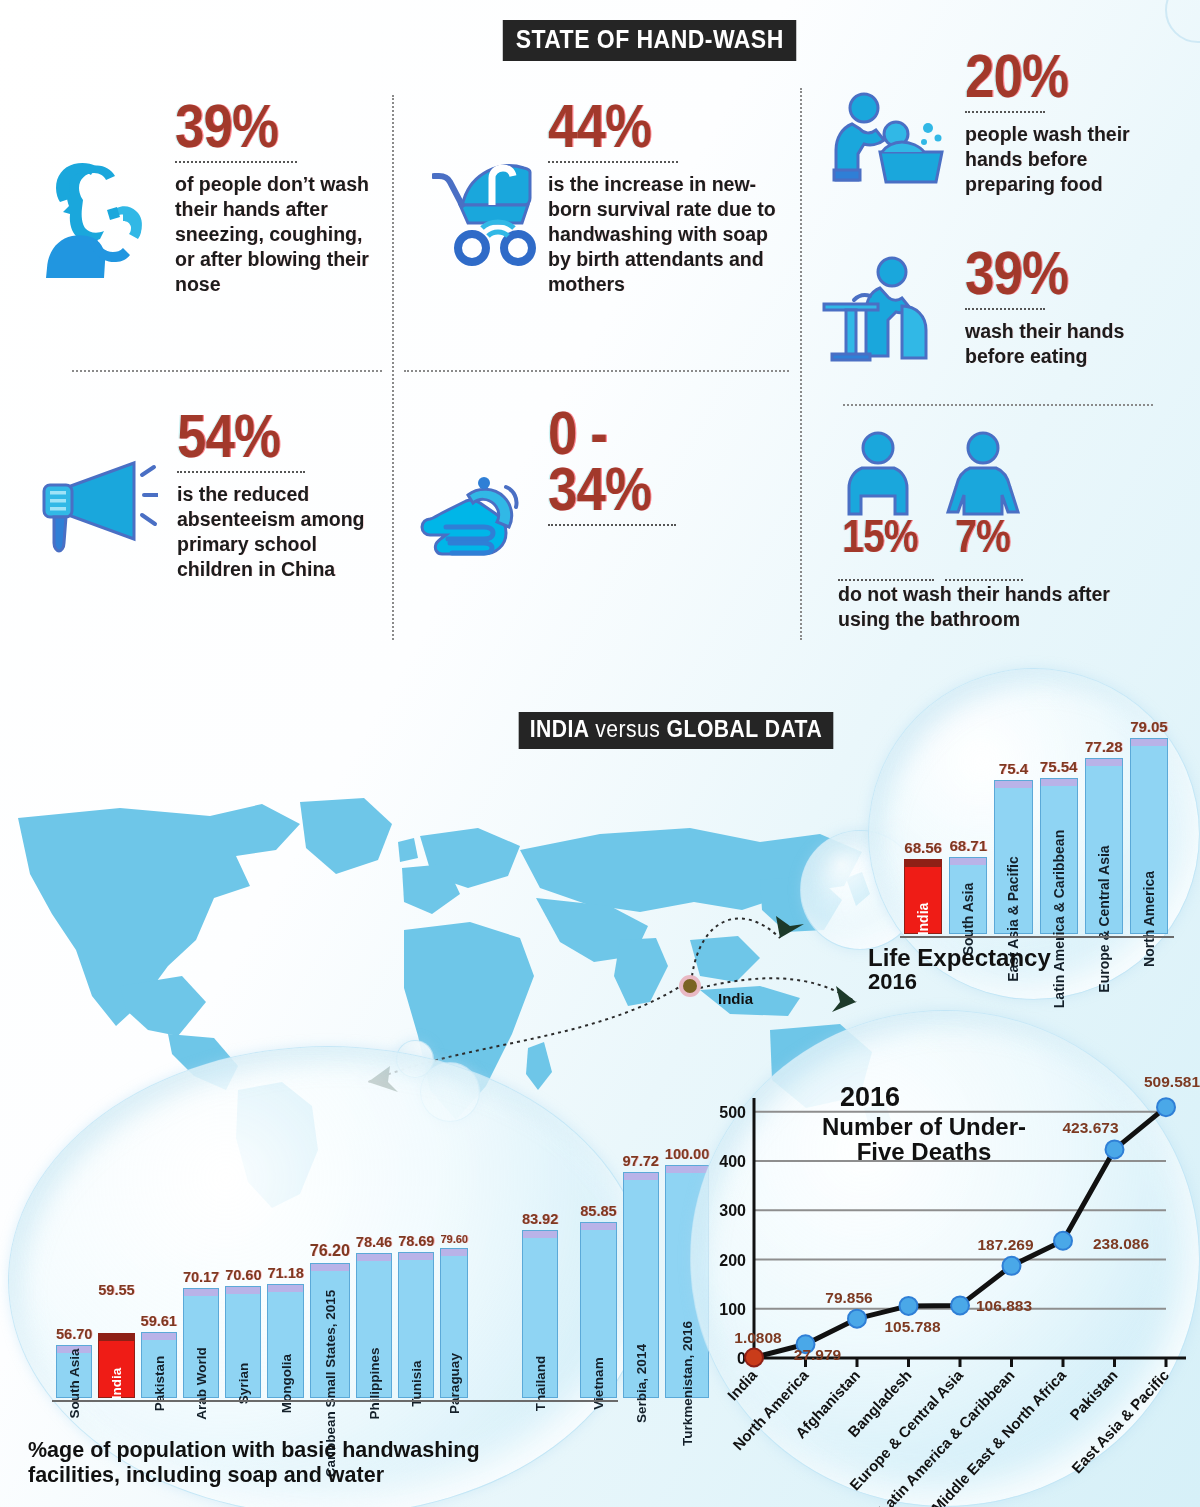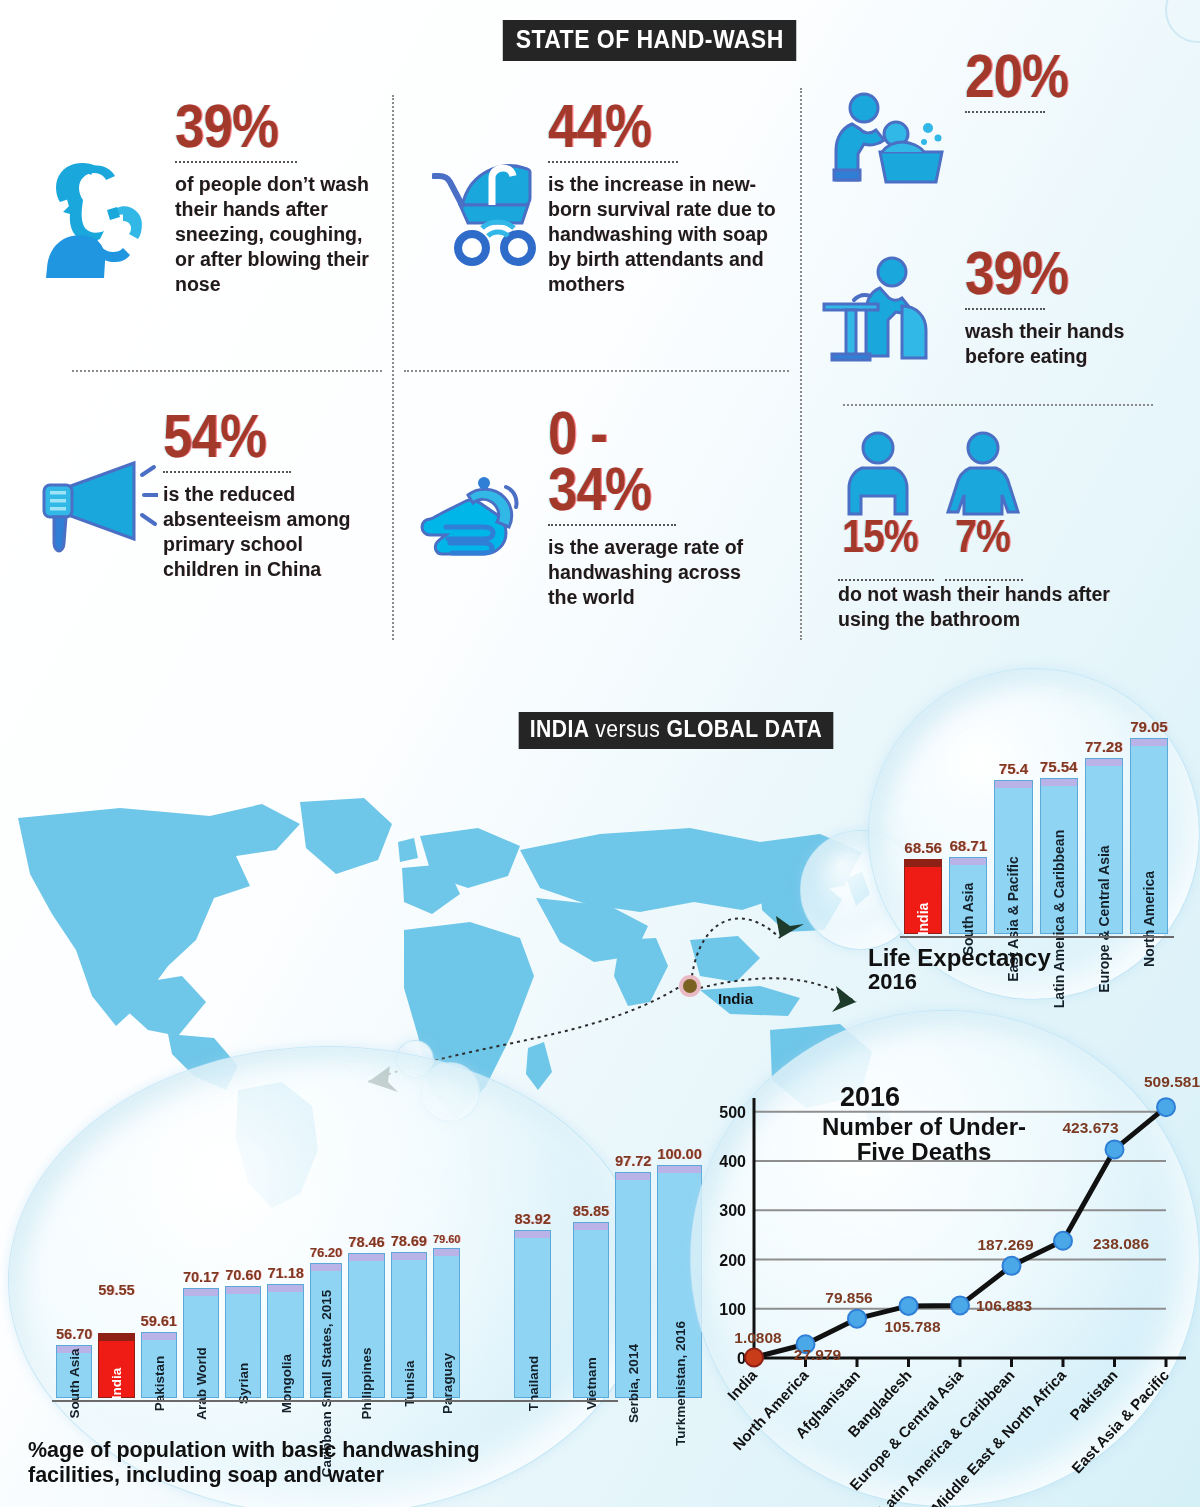--- a/index.html
+++ b/index.html
@@ -122,21 +122,21 @@
       <path d="M28 55h68l-6 18H36z" fill="#1aa7dc" stroke="#4a6fc4" stroke-width="3"></path>
       <path d="M30 55 18 32c-2-4-6-6-11-6H2" fill="none" stroke="#4a6fc4" stroke-width="6" stroke-linecap="round"></path>
       <path d="M60 55V28c0-6 5-10 11-10 5 0 9 3 10 8" fill="none" stroke="#fff" stroke-width="7"></path>
       <circle cx="40" cy="98" r="14" fill="none" stroke="#2f6bc8" stroke-width="8"></circle>
       <circle cx="86" cy="98" r="14" fill="none" stroke="#2f6bc8" stroke-width="8"></circle>
       <path d="M50 78c4-4 10-6 16-6s12 2 16 6" fill="none" stroke="#31b8e6" stroke-width="5"></path>
       <path d="M56 86c3-3 7-4 10-4s7 1 10 4" fill="none" stroke="#31b8e6" stroke-width="5"></path>
     </svg>
   </div>
 
-  <div class="stat" style="left:163px; top:408px; width:200px;">
+  <div class="stat" style="left:177px; top:408px; width:200px;">
     <div class="pct big">54%</div>
     <div class="dots" style="width:128px;"></div>
     <div class="desc" style="width:200px;">is the reduced absenteeism among primary school children in China</div>
   </div>
   <div class="icon" style="left:38px; top:455px;">
     <svg width="120" height="120" viewBox="0 0 120 120">
       <path d="M30 32 96 8v76L30 60z" fill="#1aa7dc" stroke="#4a6fc4" stroke-width="3"></path>
       <rect x="6" y="30" width="28" height="32" rx="6" fill="#31b8e6" stroke="#4a6fc4" stroke-width="3"></rect>
       <rect x="12" y="36" width="16" height="3.5" fill="#9fe3f7"></rect>
       <rect x="12" y="44" width="16" height="3.5" fill="#9fe3f7"></rect>
@@ -146,36 +146,36 @@
         <path d="M104 20l12-8"></path>
           <path d="M106 40h14"></path>
           <path d="M104 60l13 9"></path>
       </g>
     </svg>
   </div>
 
   <div class="stat" style="left:548px; top:405px; width:200px;">
     <div class="pct big">0 - 34%</div>
     <div class="dots" style="width:128px;"></div>
-    <div class="desc" style="width:200px;">is the average rate of handwashing across the world</div>
   </div>
   <div class="icon" style="left:420px; top:465px;">
     <svg width="120" height="110" viewBox="0 0 120 110">
       <path d="M10 54c-4 0-8 3-8 8s4 8 8 8h16c-4 3-8 5-10 9-2 5 1 10 6 10h42c12 0 22-9 22-21 0-8-4-15-10-19L60 38c-4-3-9-4-14-2L22 48c-4 2-8 5-12 6z" fill="#00b6e8" stroke="#4a6fc4" stroke-width="3"></path>
       <path d="M26 62h38c5 0 9 2 9 6s-4 6-9 6H28" fill="none" stroke="#2f7fd6" stroke-width="5" stroke-linecap="round"></path>
       <path d="M30 78h34c5 0 8 2 8 5s-3 5-8 5H32" fill="none" stroke="#2f7fd6" stroke-width="5" stroke-linecap="round"></path>
       <path d="M48 30c10-8 26-8 36 2 8 8 10 20 5 30l-12-5c3-6 2-13-3-18-6-6-15-6-21-1z" fill="#31b8e6" stroke="#4a6fc4" stroke-width="3"></path>
       <circle cx="64" cy="18" r="6" fill="#2f7fd6"></circle>
       <path d="M86 22c8 3 12 12 10 20" fill="none" stroke="#4a6fc4" stroke-width="4" stroke-linecap="round"></path>
     </svg>
   </div>
 
   <div class="stat" style="left:965px; top:48px; width:185px;">
     <div class="pct big">20%</div>
     <div class="dots" style="width:80px;"></div>
+    <div class="desc" style="width:185px;">people wash their hands before preparing food</div>
   </div>
   <div class="icon" style="left:828px; top:88px;">
     <svg width="120" height="110" viewBox="0 0 120 110">
       <circle cx="36" cy="20" r="14" fill="#1aa7dc" stroke="#4a6fc4" stroke-width="3"></circle>
       <path d="M24 36c-10 4-16 14-16 26v30h22V66l6-10c6 2 14 1 20-4l-8-10c-5 4-12 4-16-1z" fill="#1aa7dc" stroke="#4a6fc4" stroke-width="3"></path>
       <path d="M6 82h26v10H6z" fill="#2f7fd6" stroke="#4a6fc4" stroke-width="3"></path>
       <circle cx="68" cy="46" r="12" fill="#31b8e6" stroke="#4a6fc4" stroke-width="3"></circle>
       <path d="M52 64h62l-6 30H58z" fill="#1aa7dc" stroke="#4a6fc4" stroke-width="3"></path>
       <path d="M54 64c4-6 12-10 20-10s18 4 22 10" fill="#31b8e6" stroke="#4a6fc4" stroke-width="3"></path>
       <circle cx="100" cy="40" r="5" fill="#31b8e6"></circle>
@@ -353,21 +353,21 @@
             <div class="bar-lab" style="font-size: 13.5px; color: rgb(20, 32, 42);">Syrian</div>
           </div>
         </div>
         <div class="bar-col" style="flex: 1 1 0px; height: 252px;">
           <div class="bar-val" style="font-size: 14.5px;">71.18</div>
           <div class="bar" style="height: 114.156px; position: relative;">
             <div class="bar-lab" style="font-size: 13.5px; color: rgb(20, 32, 42);">Mongolia</div>
           </div>
         </div>
         <div class="bar-col" style="flex: 1 1 0px; height: 252px;">
-          <div class="bar-val" style="font-size: 13px;">76.20</div>
+          <div class="bar-val" style="font-size: 16px;">76.20</div>
           <div class="bar" style="height: 135.24px; position: relative;">
             <div class="bar-lab" style="font-size: 13.5px; color: rgb(20, 32, 42);">Caribbean Small States, 2015</div>
           </div>
         </div>
         <div class="bar-col" style="flex: 1 1 0px; height: 252px;">
           <div class="bar-val" style="font-size: 14.5px;">78.46</div>
           <div class="bar" style="height: 144.732px; position: relative;">
             <div class="bar-lab" style="font-size: 13.5px; color: rgb(20, 32, 42);">Philippines</div>
           </div>
         </div>

